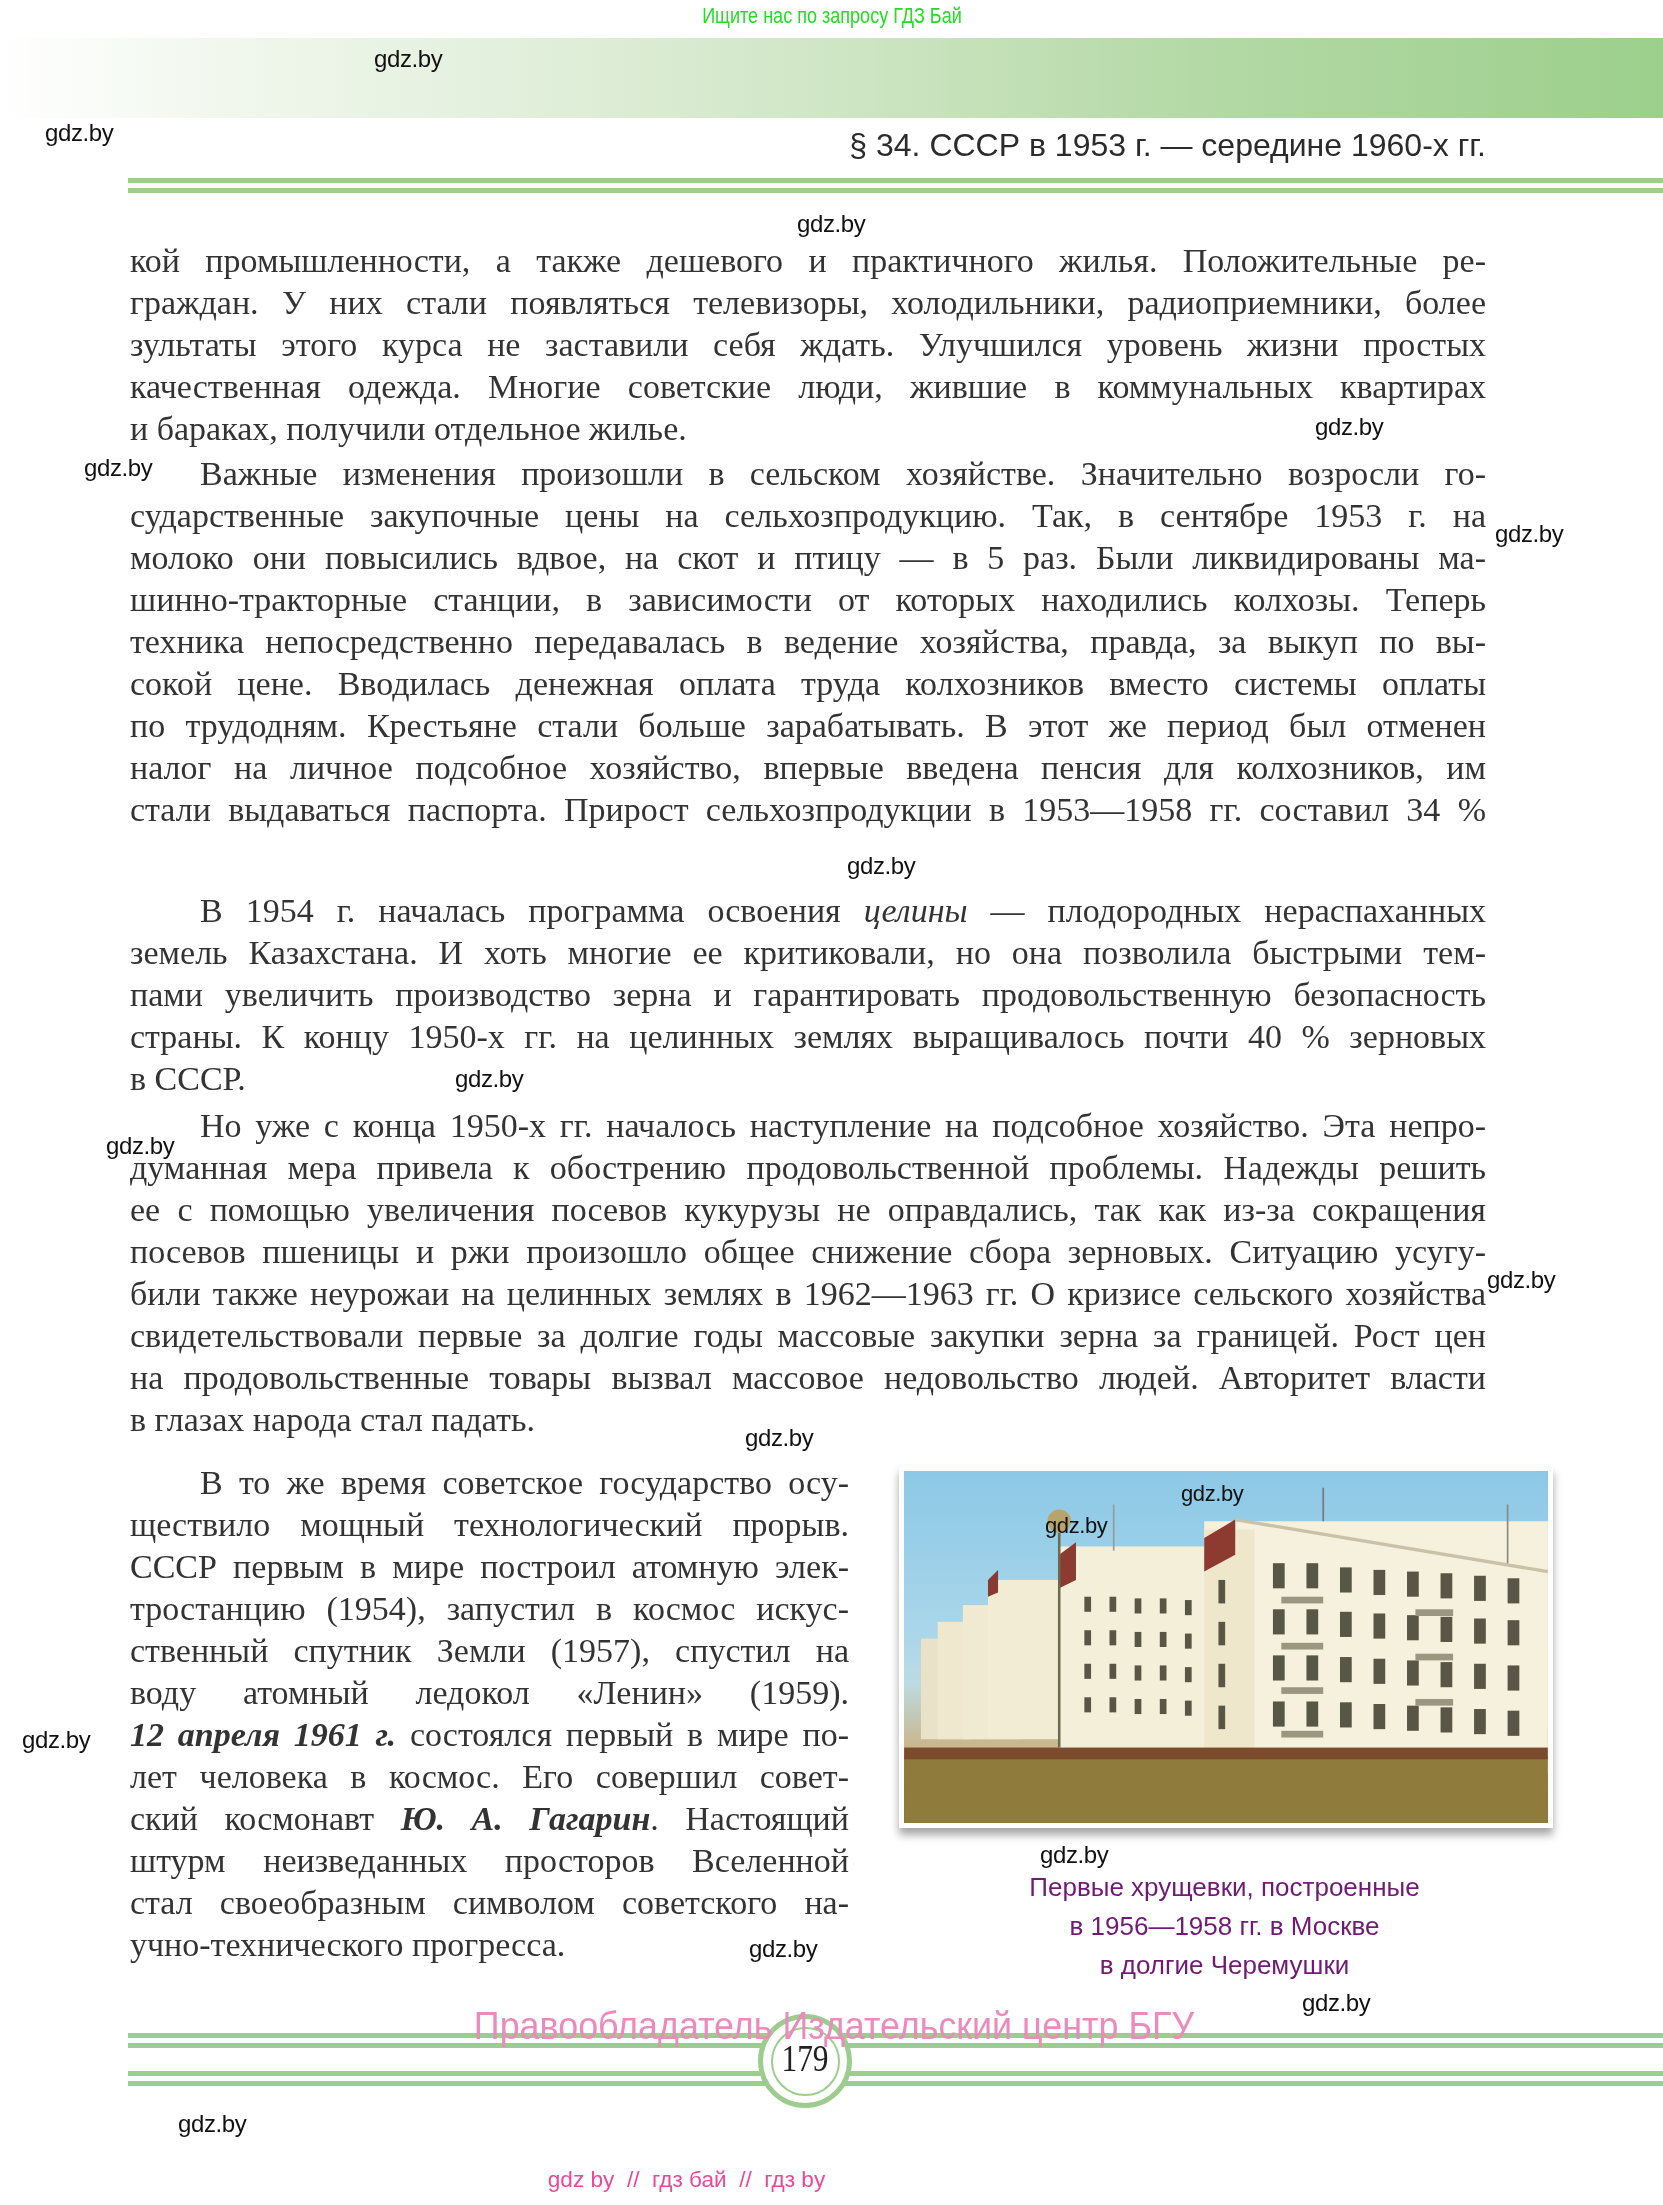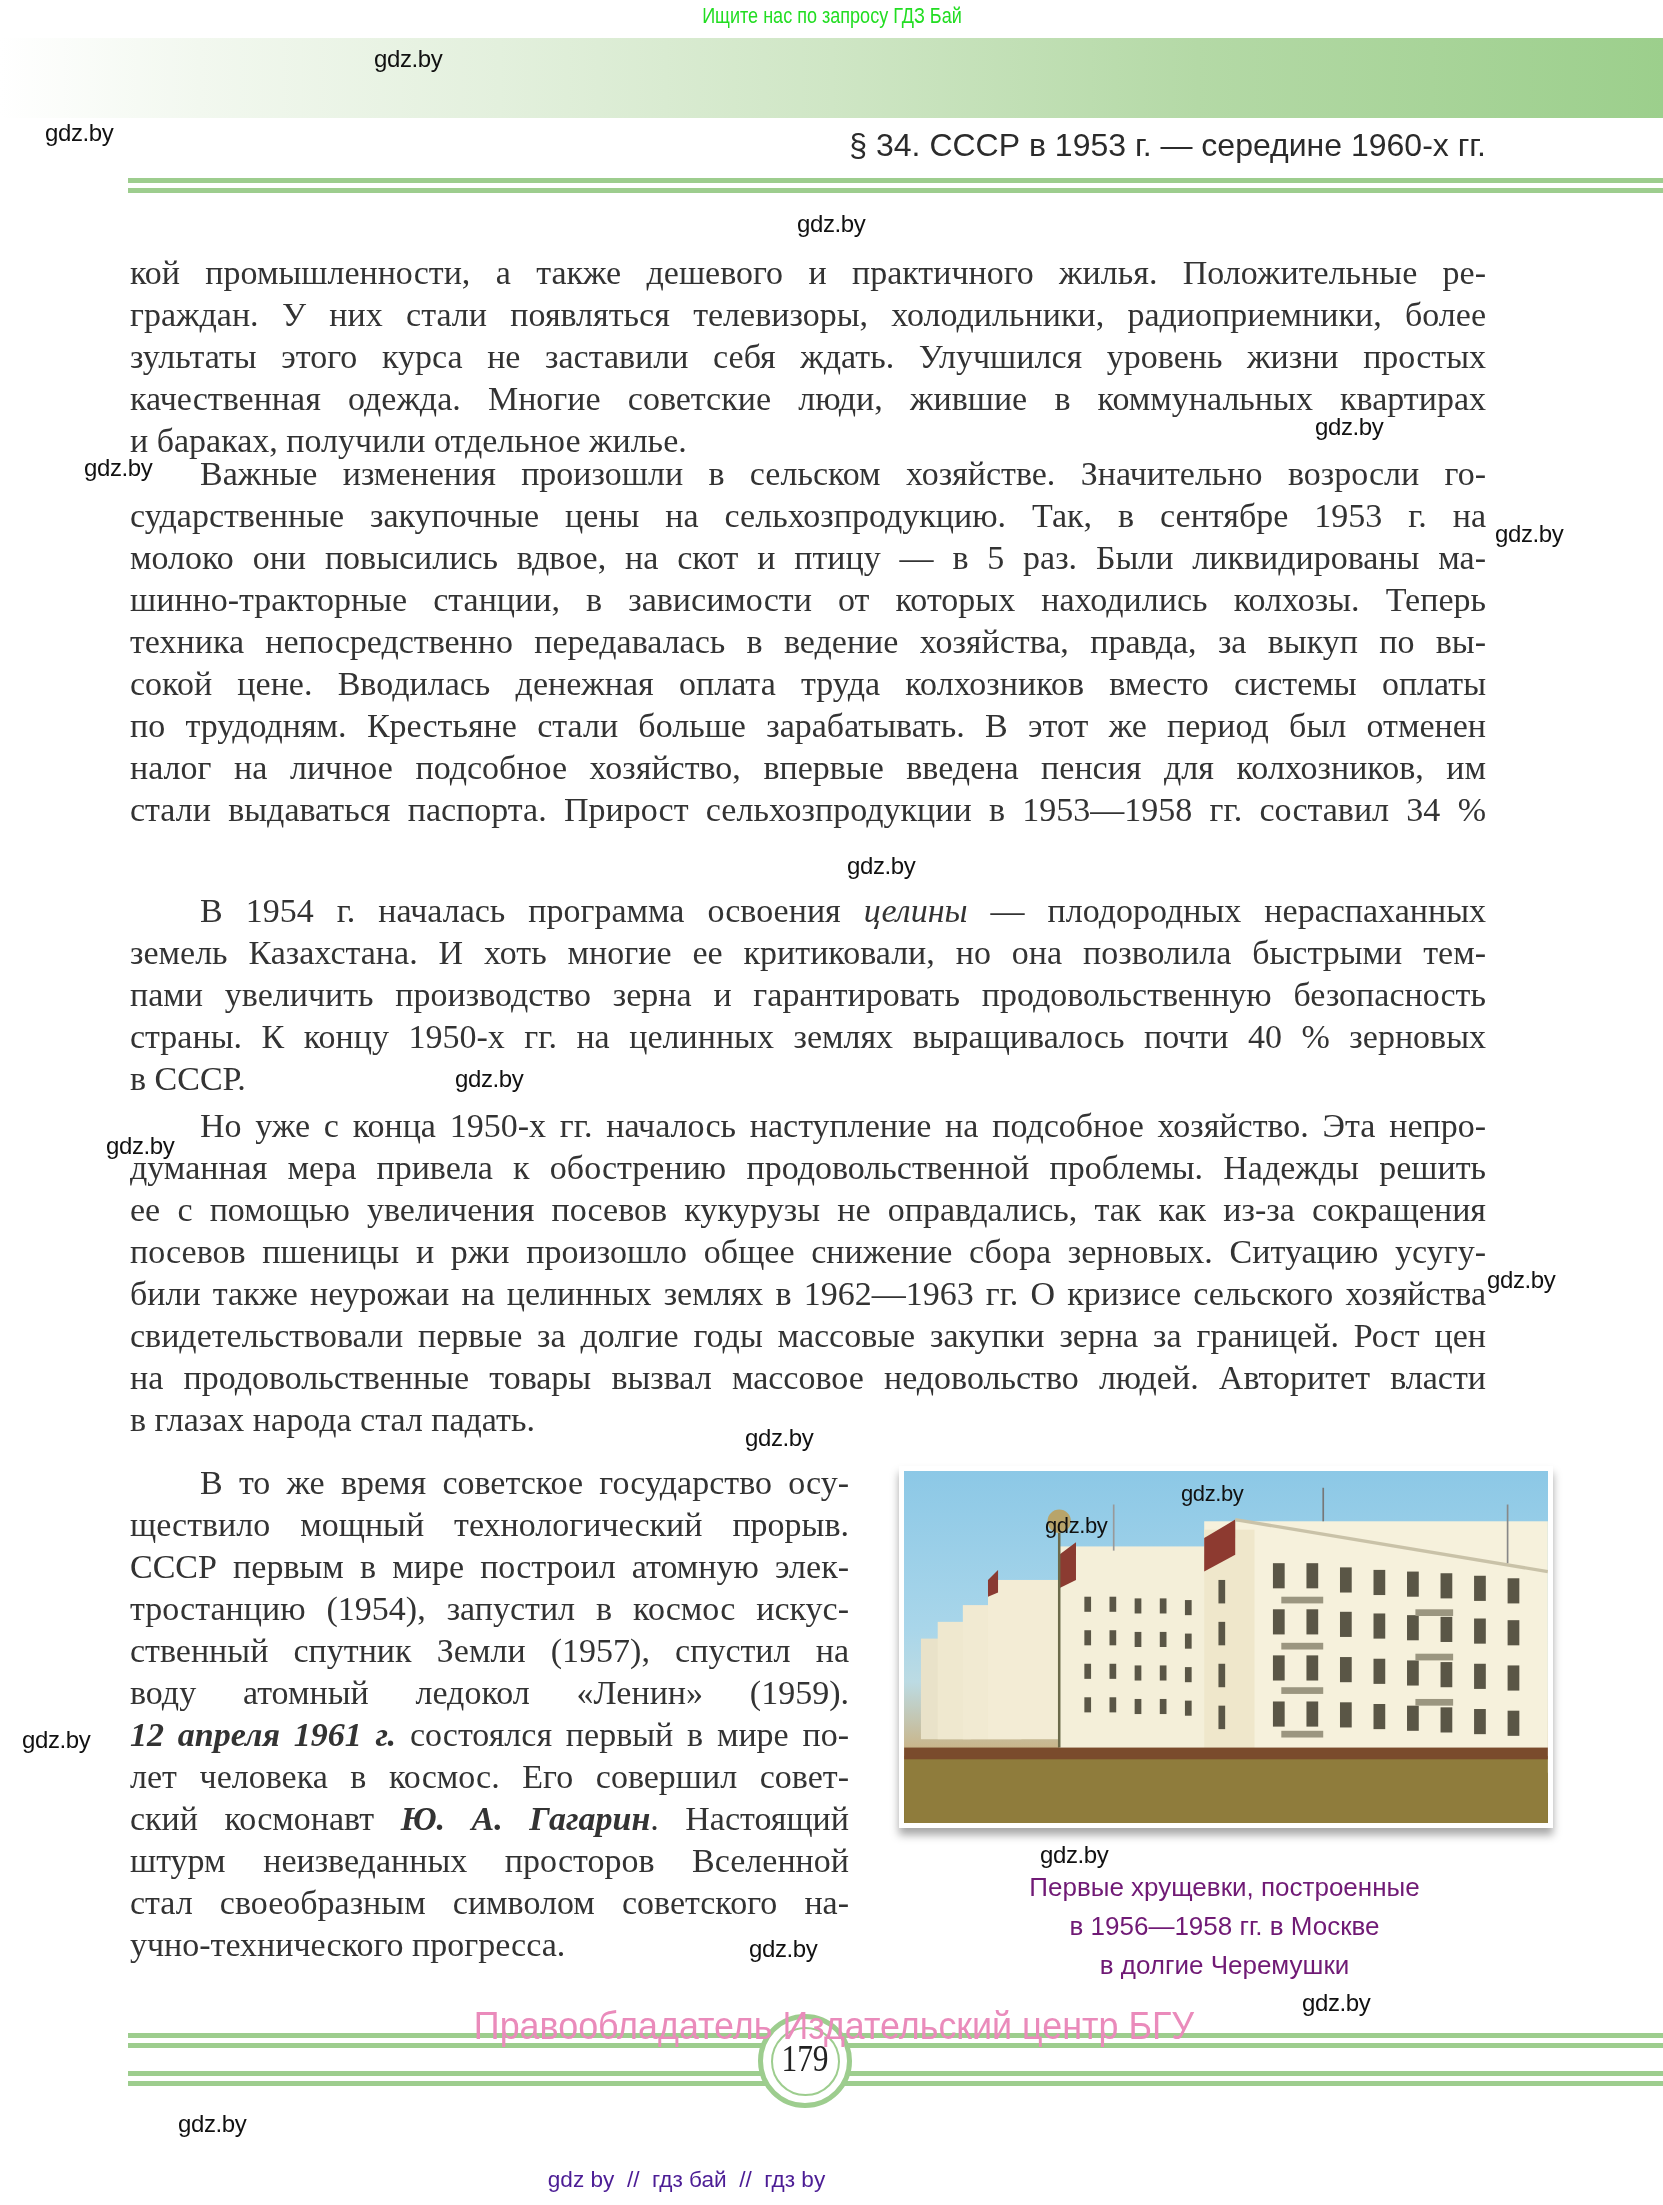--- a/index.html
+++ b/index.html
@@ -17,38 +17,38 @@
   .para .line.last { text-align-last:left; }
   .indent { padding-left:70px; }
   #photo-frame { left:899px; top:1466px; width:654px; height:362px; background:#fff; box-shadow:0 6.7px 8.4px rgba(0,0,0,0.35); }
   #photo { position:absolute; left:5px; top:5px; width:644px; height:352px; overflow:hidden;
            background:linear-gradient(180deg,#8cc8e6 0%,#a9d6ea 45%,#bcdbe3 60%,#c9b78e 78%,#8e7a3d 88%,#7b6a2e 100%); }
   #caption { left:973px; top:1868px; width:503px; text-align:center; font-family:"Liberation Sans", sans-serif; font-size:26px; line-height:39px; color:#701a75; }
   #copyright { left:394px; top:2004px; width:880px; text-align:center; font-family:"Liberation Sans", sans-serif; font-size:39px; color:#ea8bbb; white-space:nowrap; transform:scaleX(0.92); transform-origin:center; }
   #page-badge { left:758px; top:2014px; width:94px; height:94px; border-radius:50%; border:5.9px solid #9dcd8e; background:#fff; box-sizing:border-box; }
   #page-badge-inner { position:absolute; left:7.5px; top:7.5px; right:7.5px; bottom:7.5px; border-radius:50%; border:2.5px solid #9dcd8e; }
   #page-number { position:absolute; left:0; right:0; top:18.4px; text-align:center; font-family:"Liberation Serif", serif; font-size:37px; color:#222; transform:scaleX(0.85); }
-  #footer-links { left:0; width:1373px; top:2167px; text-align:center; font-family:"Liberation Sans", sans-serif; font-size:22.6px; color:#4c1d95; white-space:pre; }
+  #footer-links { left:0; width:1373px; top:2167px; text-align:center; font-family:"Liberation Sans", sans-serif; font-size:22.6px; color:#ec4899; white-space:pre; }
 </style>
 </head>
 <body>
 
 <div id="top-search" class="abs">Ищите нас по запросу ГДЗ Бай</div>
 
 <div id="banner" class="abs"></div>
 <div class="wm" style="left:374px; top:45px;">gdz.by</div>
 <div class="wm" style="left:45px; top:119px;">gdz.by</div>
 
 <div id="chapter-title" class="abs">§ 34. СССР в 1953 г. — середине 1960-х гг.</div>
 <div class="gline" style="left:128px; right:0; top:178px;"></div>
 <div class="gline" style="left:128px; right:0; top:188px;"></div>
 
 <div class="wm" style="left:797px; top:210px;">gdz.by</div>
 
-<div class="para" style="left:130px; top:240px; width:1356px;margin-top:12px;">
+<div class="para" style="left:130px; top:240px; width:1356px;">
   <span class="line">кой промышленности, а также дешевого и практичного жилья. Положительные ре-</span>
   <span class="line">граждан. У них стали появляться телевизоры, холодильники, радиоприемники, более</span>
   <span class="line">зультаты этого курса не заставили себя ждать. Улучшился уровень жизни простых</span>
   <span class="line">качественная одежда. Многие советские люди, жившие в  коммунальных квартирах</span>
   <span class="line last">и бараках, получили отдельное жилье.</span>
 </div>
 <div class="wm" style="left:1315px; top:413px;">gdz.by</div>
 <div class="wm" style="left:84px; top:454px;">gdz.by</div>
 
 <div class="para" style="left:130px; top:453px; width:1356px;">

